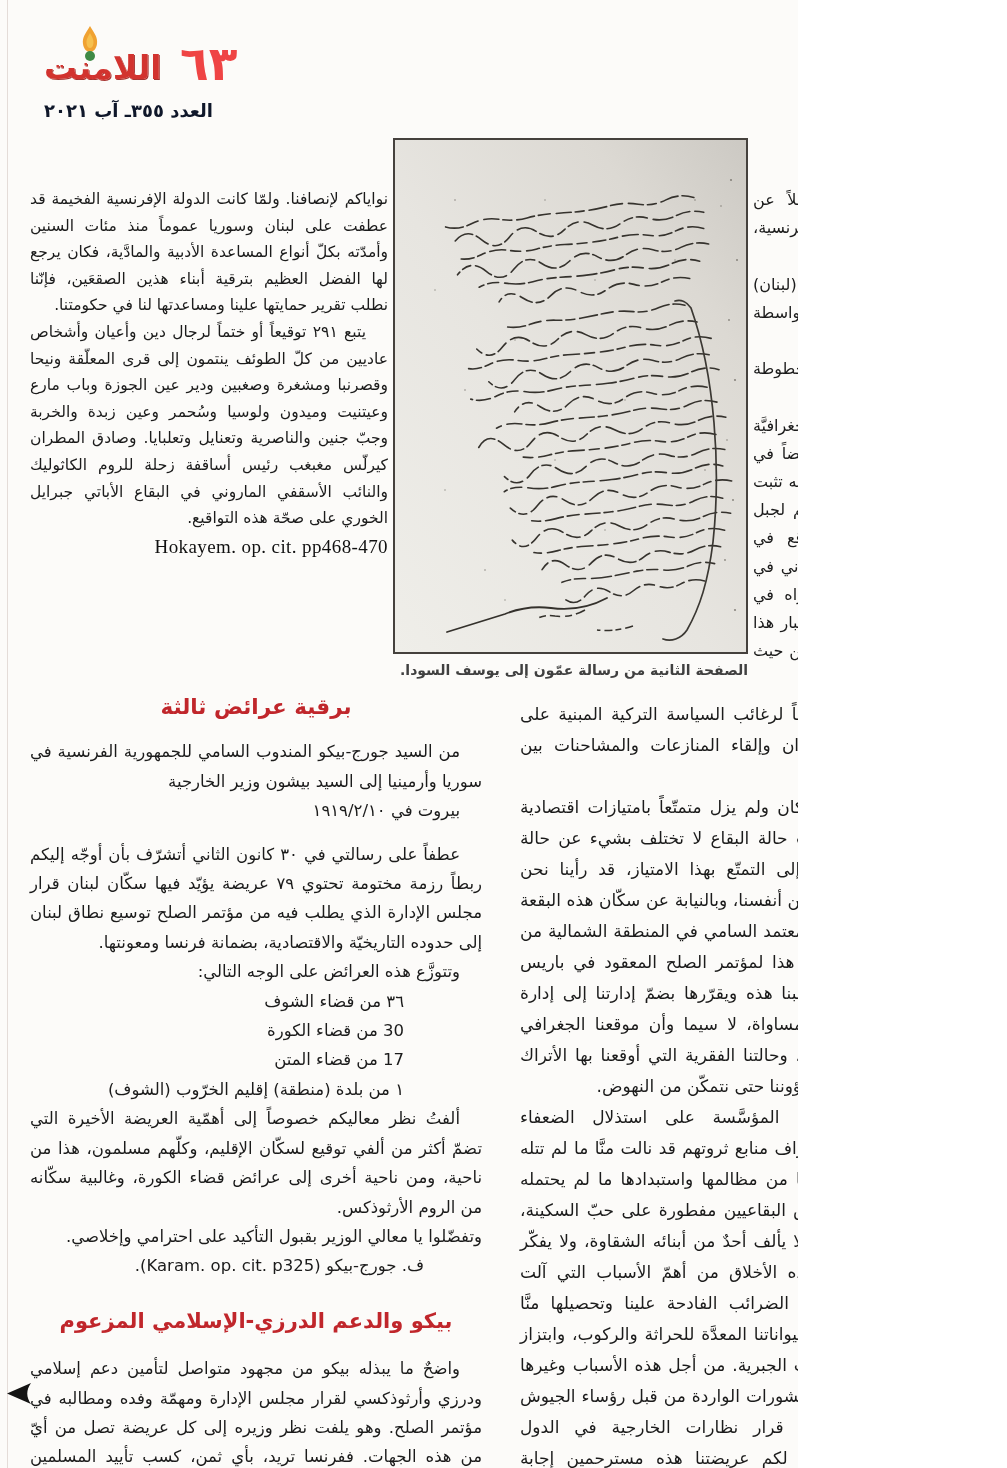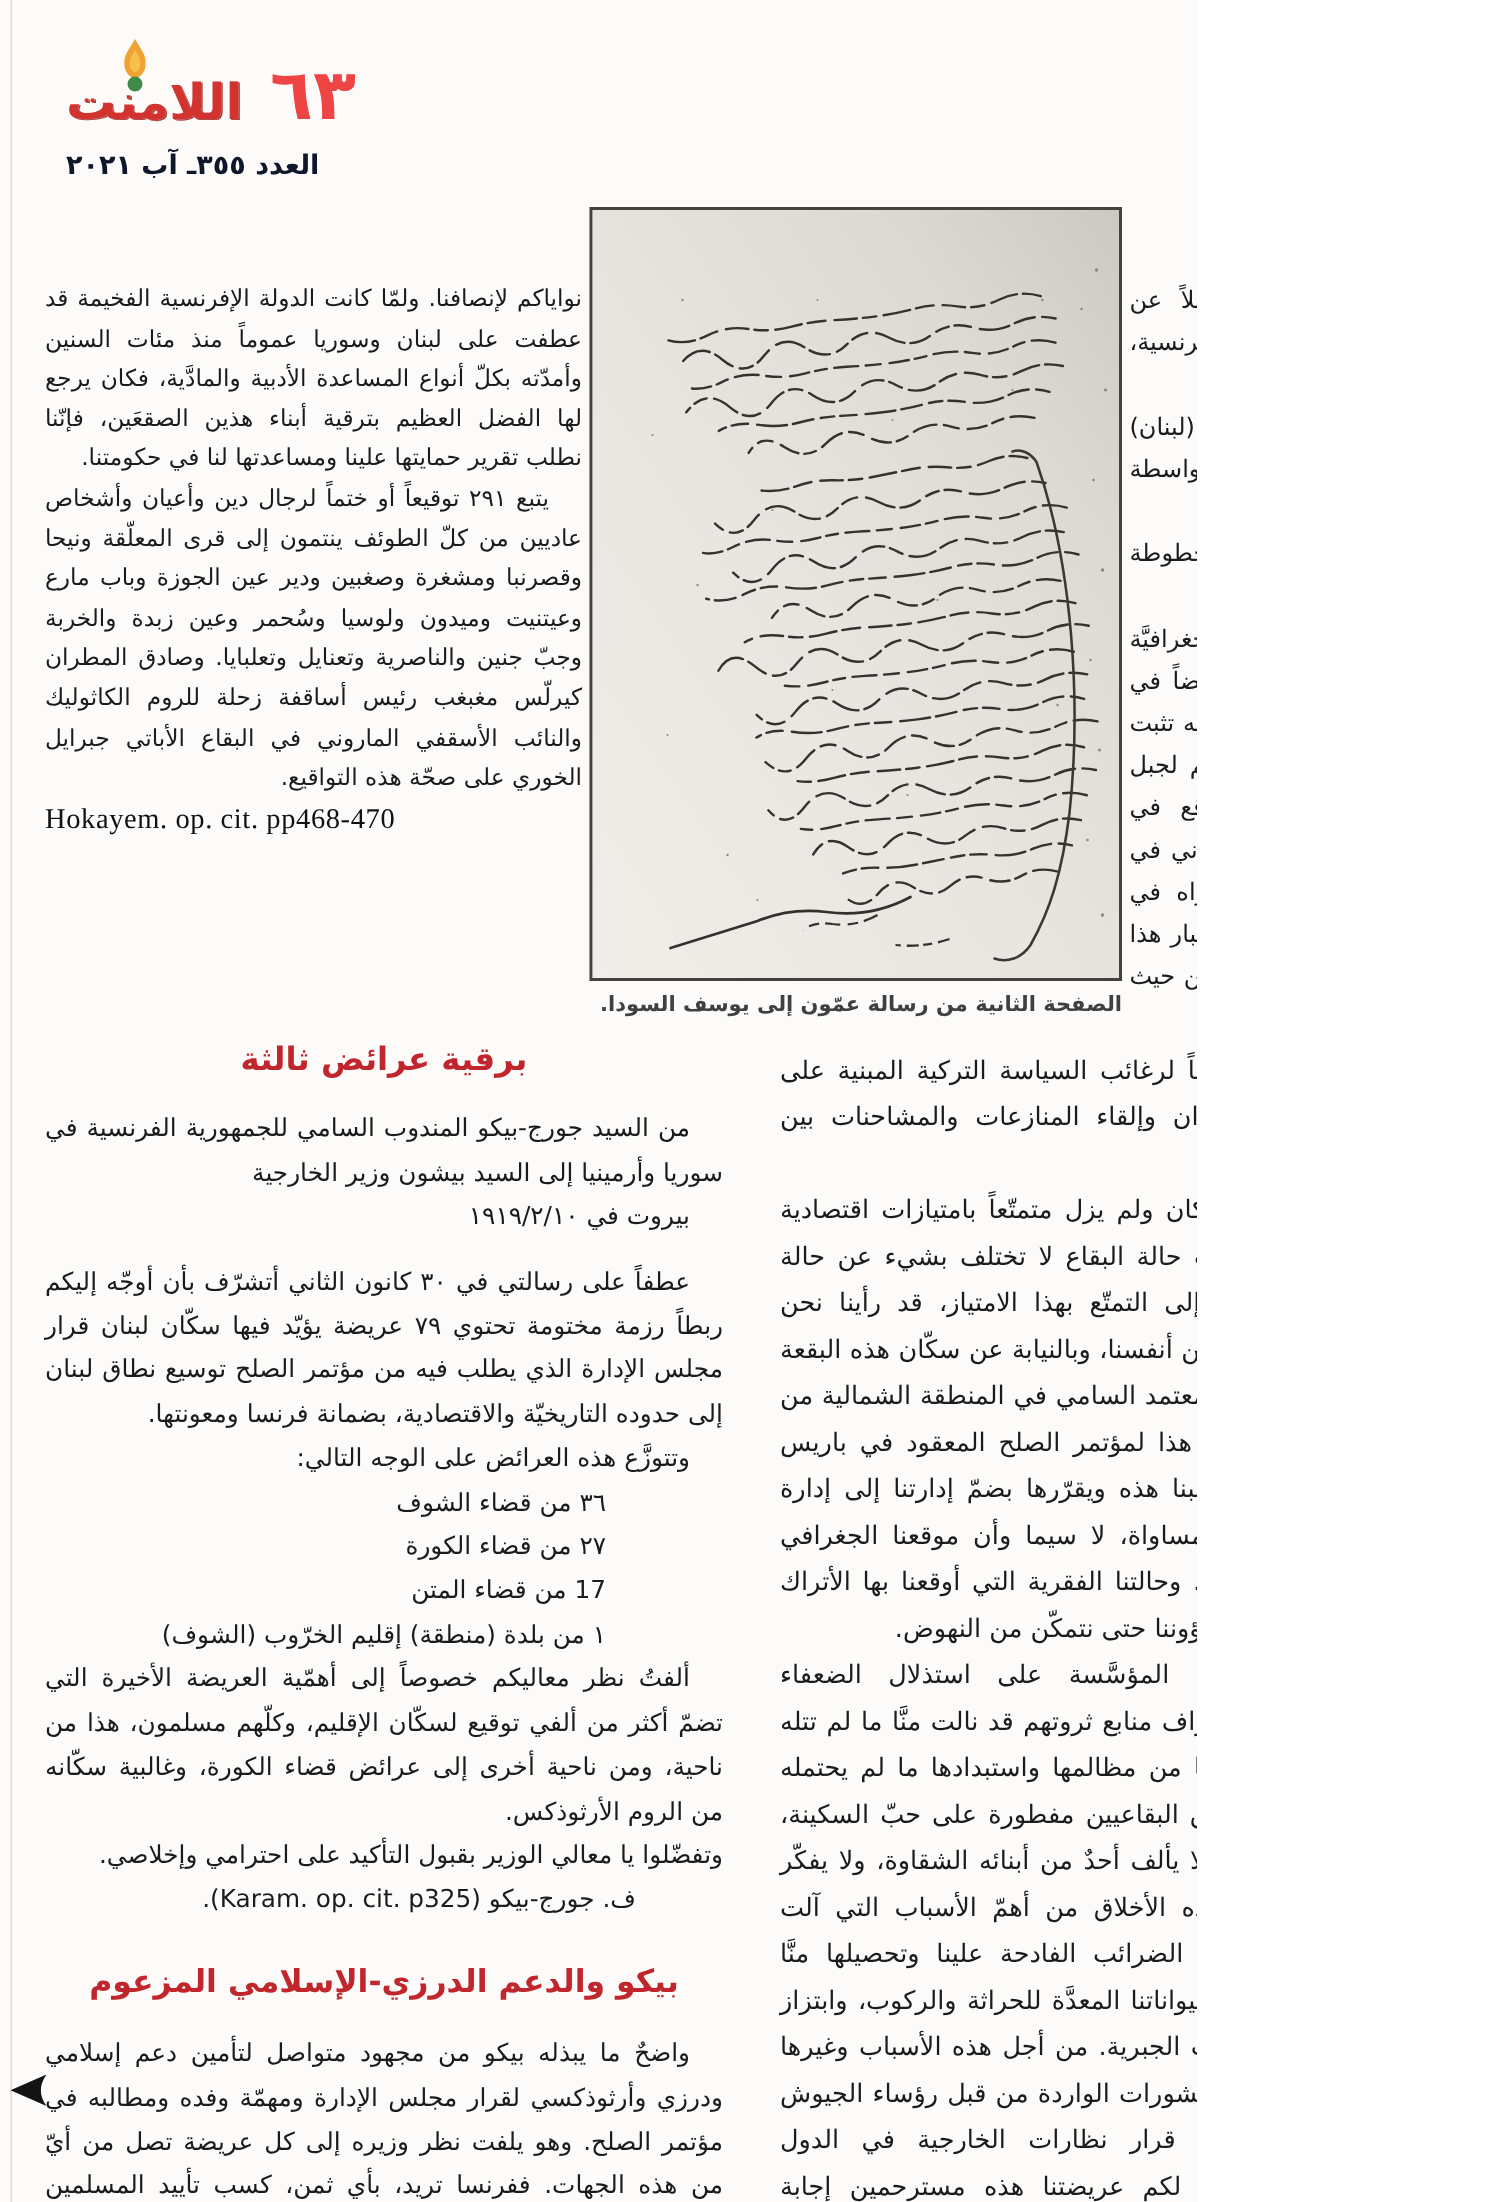--- a/index.html
+++ b/index.html
@@ -31,21 +31,21 @@
   .ar{direction:rtl;text-align:justify;}
   .ar p{margin:0;}
   .ind{text-indent:22px;}
   .col-left-top{position:absolute;left:30px;top:186px;width:358px;font-size:15.5px;line-height:26.6px;}
   .col-right-top{position:absolute;left:753px;top:186px;width:224px;font-size:16px;line-height:28.2px;}
   .col-right-bottom{position:absolute;left:520px;top:699px;width:457px;font-size:17px;line-height:31px;}
   .col-left-bottom{position:absolute;left:30px;top:688px;width:452px;font-size:16.5px;line-height:29.4px;}
 
   .red-h{color:#c0262b;font-weight:bold;font-size:21.5px;text-align:center;margin:4px 0 16px 0;}
   .red-h2{color:#c0262b;font-weight:bold;font-size:21px;text-align:center;margin:26px 0 18px 0;}
-  .latin-cite{font-family:"Liberation Serif",serif;direction:ltr;text-align:left;
+  .latin-cite{font-family:"Liberation Serif",serif;direction:ltr;text-align:right;
               font-size:19px;letter-spacing:.4px;margin-top:2px;color:#111;}
   .sig-line{text-align:right;padding-right:58px;text-indent:0;}
   .petition-list div{text-align:right;padding-right:78px;}
   .gap-m{height:14px;}
 
   .left-arrow{position:absolute;left:5px;top:1383px;width:26px;height:21px;}
 </style>
 </head>
 <body>
 
@@ -158,21 +158,21 @@
 
   <div class="col-left-bottom ar">
     <div class="red-h">برقية عرائض ثالثة</div>
     <p class="ind">من السيد جورج-بيكو المندوب السامي للجمهورية الفرنسية في سوريا وأرمينيا إلى السيد بيشون وزير الخارجية</p>
     <p class="ind">بيروت في ١٩١٩/٢/١٠</p>
     <div class="gap-m"></div>
     <p class="ind">عطفاً على رسالتي في ٣٠ كانون الثاني أتشرّف بأن أوجّه إليكم ربطاً رزمة مختومة تحتوي ٧٩ عريضة يؤيّد فيها سكّان لبنان قرار مجلس الإدارة الذي يطلب فيه من مؤتمر الصلح توسيع نطاق لبنان إلى حدوده التاريخيّة والاقتصادية، بضمانة فرنسا ومعونتها.</p>
     <p class="ind">وتتوزَّع هذه العرائض على الوجه التالي:</p>
     <div class="petition-list">
       <div>٣٦ من قضاء الشوف</div>
-      <div>٢٧ من قضاء الكورة</div>
+      <div>30 من قضاء الكورة</div>
       <div>17 من قضاء المتن</div>
       <div>١ من بلدة (منطقة) إقليم الخرّوب (الشوف)</div>
     </div>
     <p class="ind">ألفتُ نظر معاليكم خصوصاً إلى أهمّية العريضة الأخيرة التي تضمّ أكثر من ألفي توقيع لسكّان الإقليم، وكلّهم مسلمون، هذا من ناحية، ومن ناحية أخرى إلى عرائض قضاء الكورة، وغالبية سكّانه من الروم الأرثوذكس.</p>
     <p>وتفضّلوا يا معالي الوزير بقبول التأكيد على احترامي وإخلاصي.</p>
     <p class="sig-line">ف. جورج-بيكو (Karam. op. cit. p325).</p>
     <div class="red-h2">بيكو والدعم الدرزي-الإسلامي المزعوم</div>
     <p class="ind">واضحٌ ما يبذله بيكو من مجهود متواصل لتأمين دعم إسلامي ودرزي وأرثوذكسي لقرار مجلس الإدارة ومهمّة وفده ومطالبه في مؤتمر الصلح. وهو يلفت نظر وزيره إلى كل عريضة تصل من أيّ من هذه الجهات. ففرنسا تريد، بأي ثمن، كسب تأييد المسلمين السنّة</p>
   </div>
 

